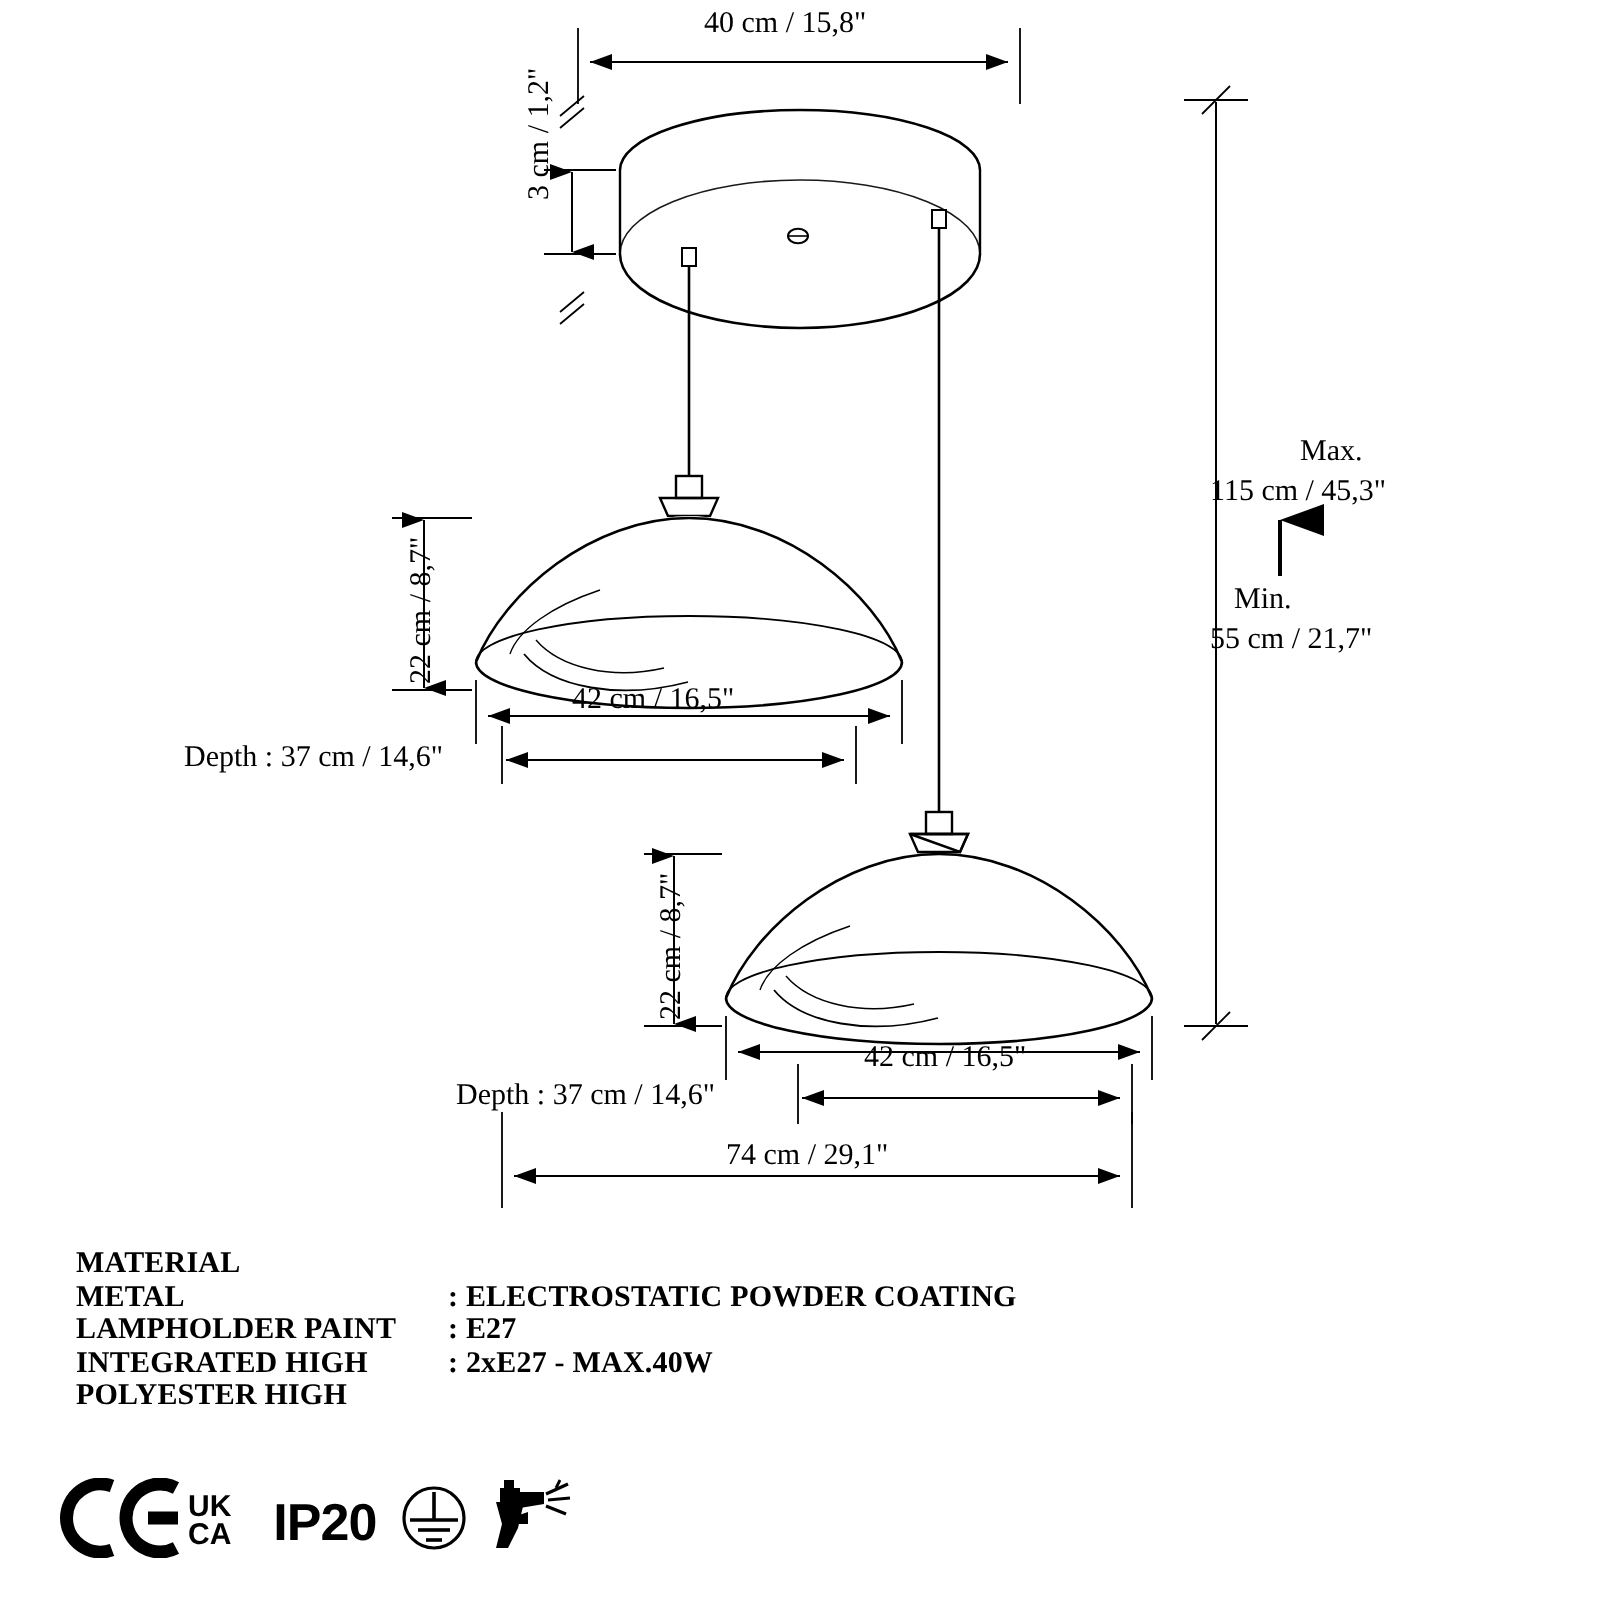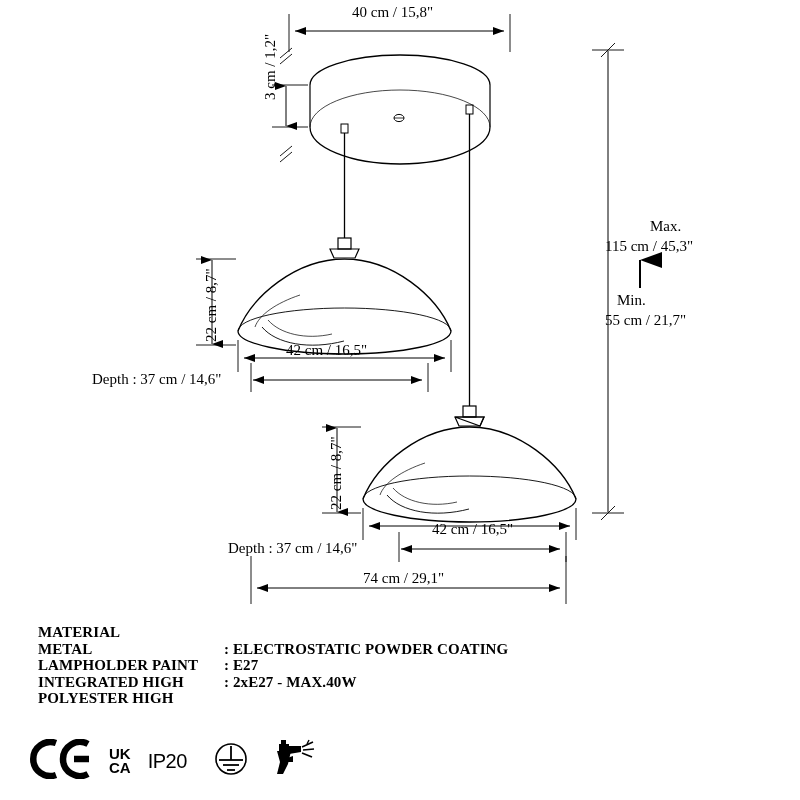--- a/index.html
+++ b/index.html
@@ -60,28 +60,29 @@
   .spec-val {
     white-space: pre;
   }
   .cert-bar {
     position: absolute;
     left: 30px;
     top: 738px;
     height: 46px;
     display: flex;
     align-items: center;
-    gap: 17px;
+    gap: 2px;
   }
   .ip-text {
     font-family: "Liberation Sans", sans-serif;
-    font-weight: normal;
-    font-size: 20px;
+    font-weight: bold;
+    font-size: 26px;
     letter-spacing: -0.5px;
     line-height: 1;
+    margin-left: 19px;
   }
   .ukca {
     font-family: "Liberation Sans", sans-serif;
     font-weight: bold;
     font-size: 15px;
     line-height: 14px;
     text-align: left;
   }
 </style>
 </head>

